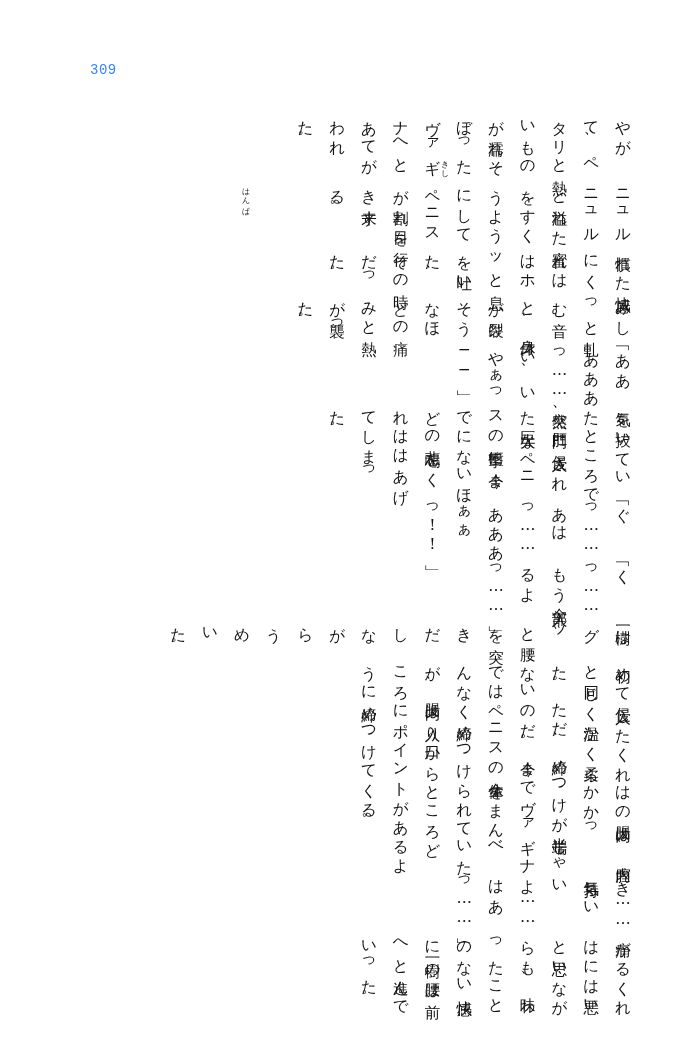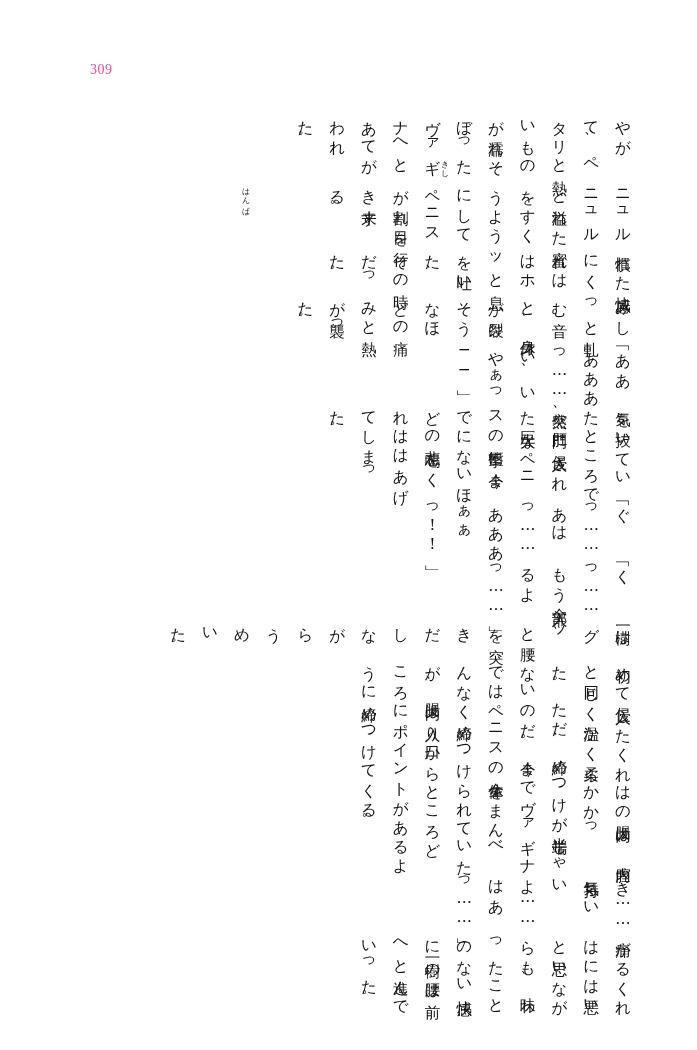--- a/index.html
+++ b/index.html
@@ -14,22 +14,22 @@
     background: #ffffff;
     overflow: hidden;
     font-family: "DejaVu Serif", "Liberation Serif", serif;
     color: #111111;
   }
   .page-number {
     position: absolute;
     top: 62px;
     left: 90px;
     font-size: 14px;
-    font-family: Liberation Serif, serif;
-    color: #ec4899;
+    font-family: Liberation Mono, monospace;
+    color: #3b82f6;
     letter-spacing: 0.5px;
   }
   .body-text {
     position: absolute;
     top: 110px;
     left: 60px;
     width: 578px;
     height: 900px;
     writing-mode: vertical-rl;
     text-orientation: upright;

